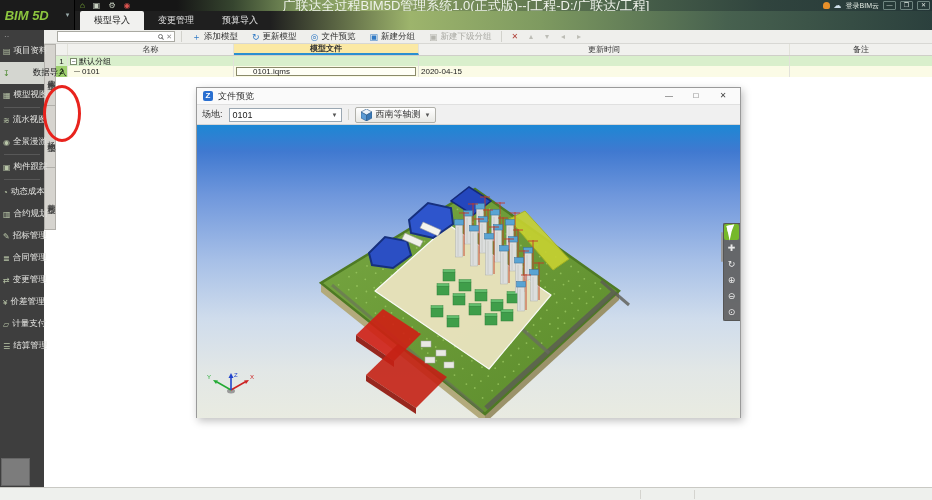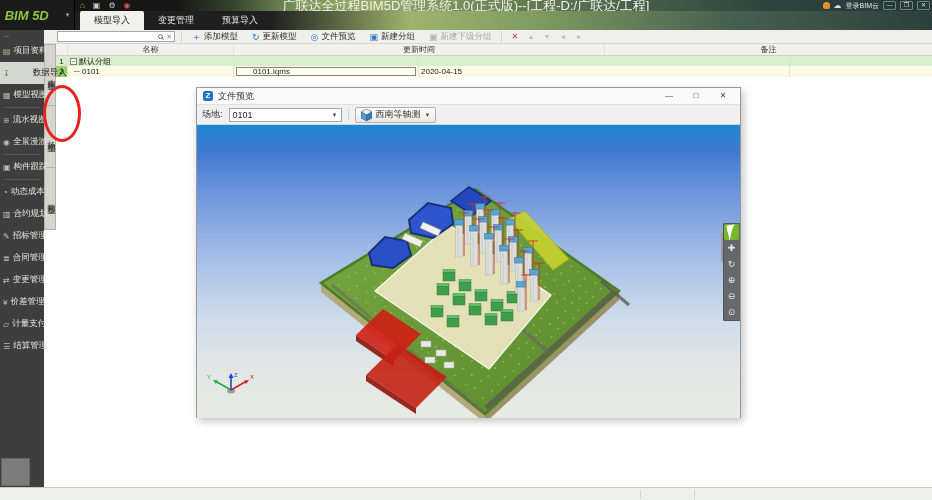--- a/index.html
+++ b/index.html
@@ -266,20 +266,21 @@
   <div class="modeltabs" id="modeltabs">
       <div class="mtab">实体模型</div>
       <div class="mtab">场地模型</div>
       <div class="mtab">其它模型</div>
     </div>
 
   <div class="tablewrap">
     <div class="trow thead">
       <div class="th c-num"></div>
       <div class="th c-name">名称</div>
+      <div class="th c-file">模型文件</div>
       <div class="th c-time">更新时间</div>
       <div class="th c-note">备注</div>
     </div>
     <div class="trow r-group">
       <div class="td c-num">1</div>
       <div class="td c-name">
         <span class="expander">−</span>
         <span>默认分组</span>
       </div>
       <div class="td c-file"></div>

